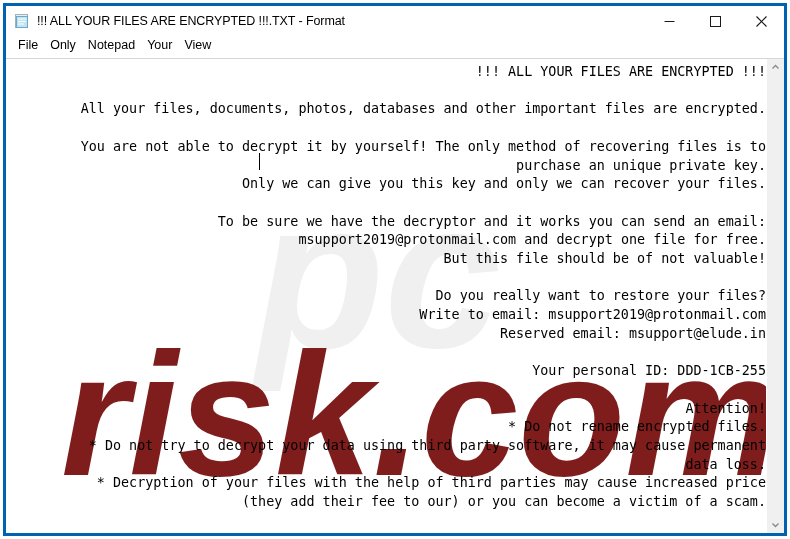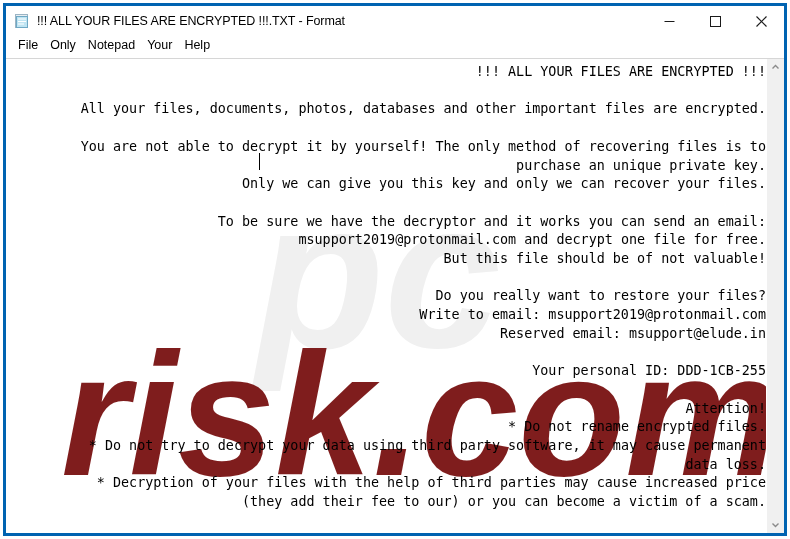--- a/index.html
+++ b/index.html
@@ -223,21 +223,21 @@
         </svg>
       </button>
     </div>
   </div>
 
   <div id="menu-bar">
     <div class="menu-item">File</div>
     <div class="menu-item">Only</div>
     <div class="menu-item">Notepad</div>
     <div class="menu-item">Your</div>
-    <div class="menu-item">Help</div>
+    <div class="menu-item">View</div>
   </div>
 
   <div id="editor-wrap">
 
     <div id="text-area">
 
       <div id="watermark">
         <div class="wm-grey" style="left:250px; top:95px;  font-size:210px;">pc</div>
         <div class="wm-orange" style="left:55px;  top:255px; font-size:175px;">risk.com</div>
       </div>

